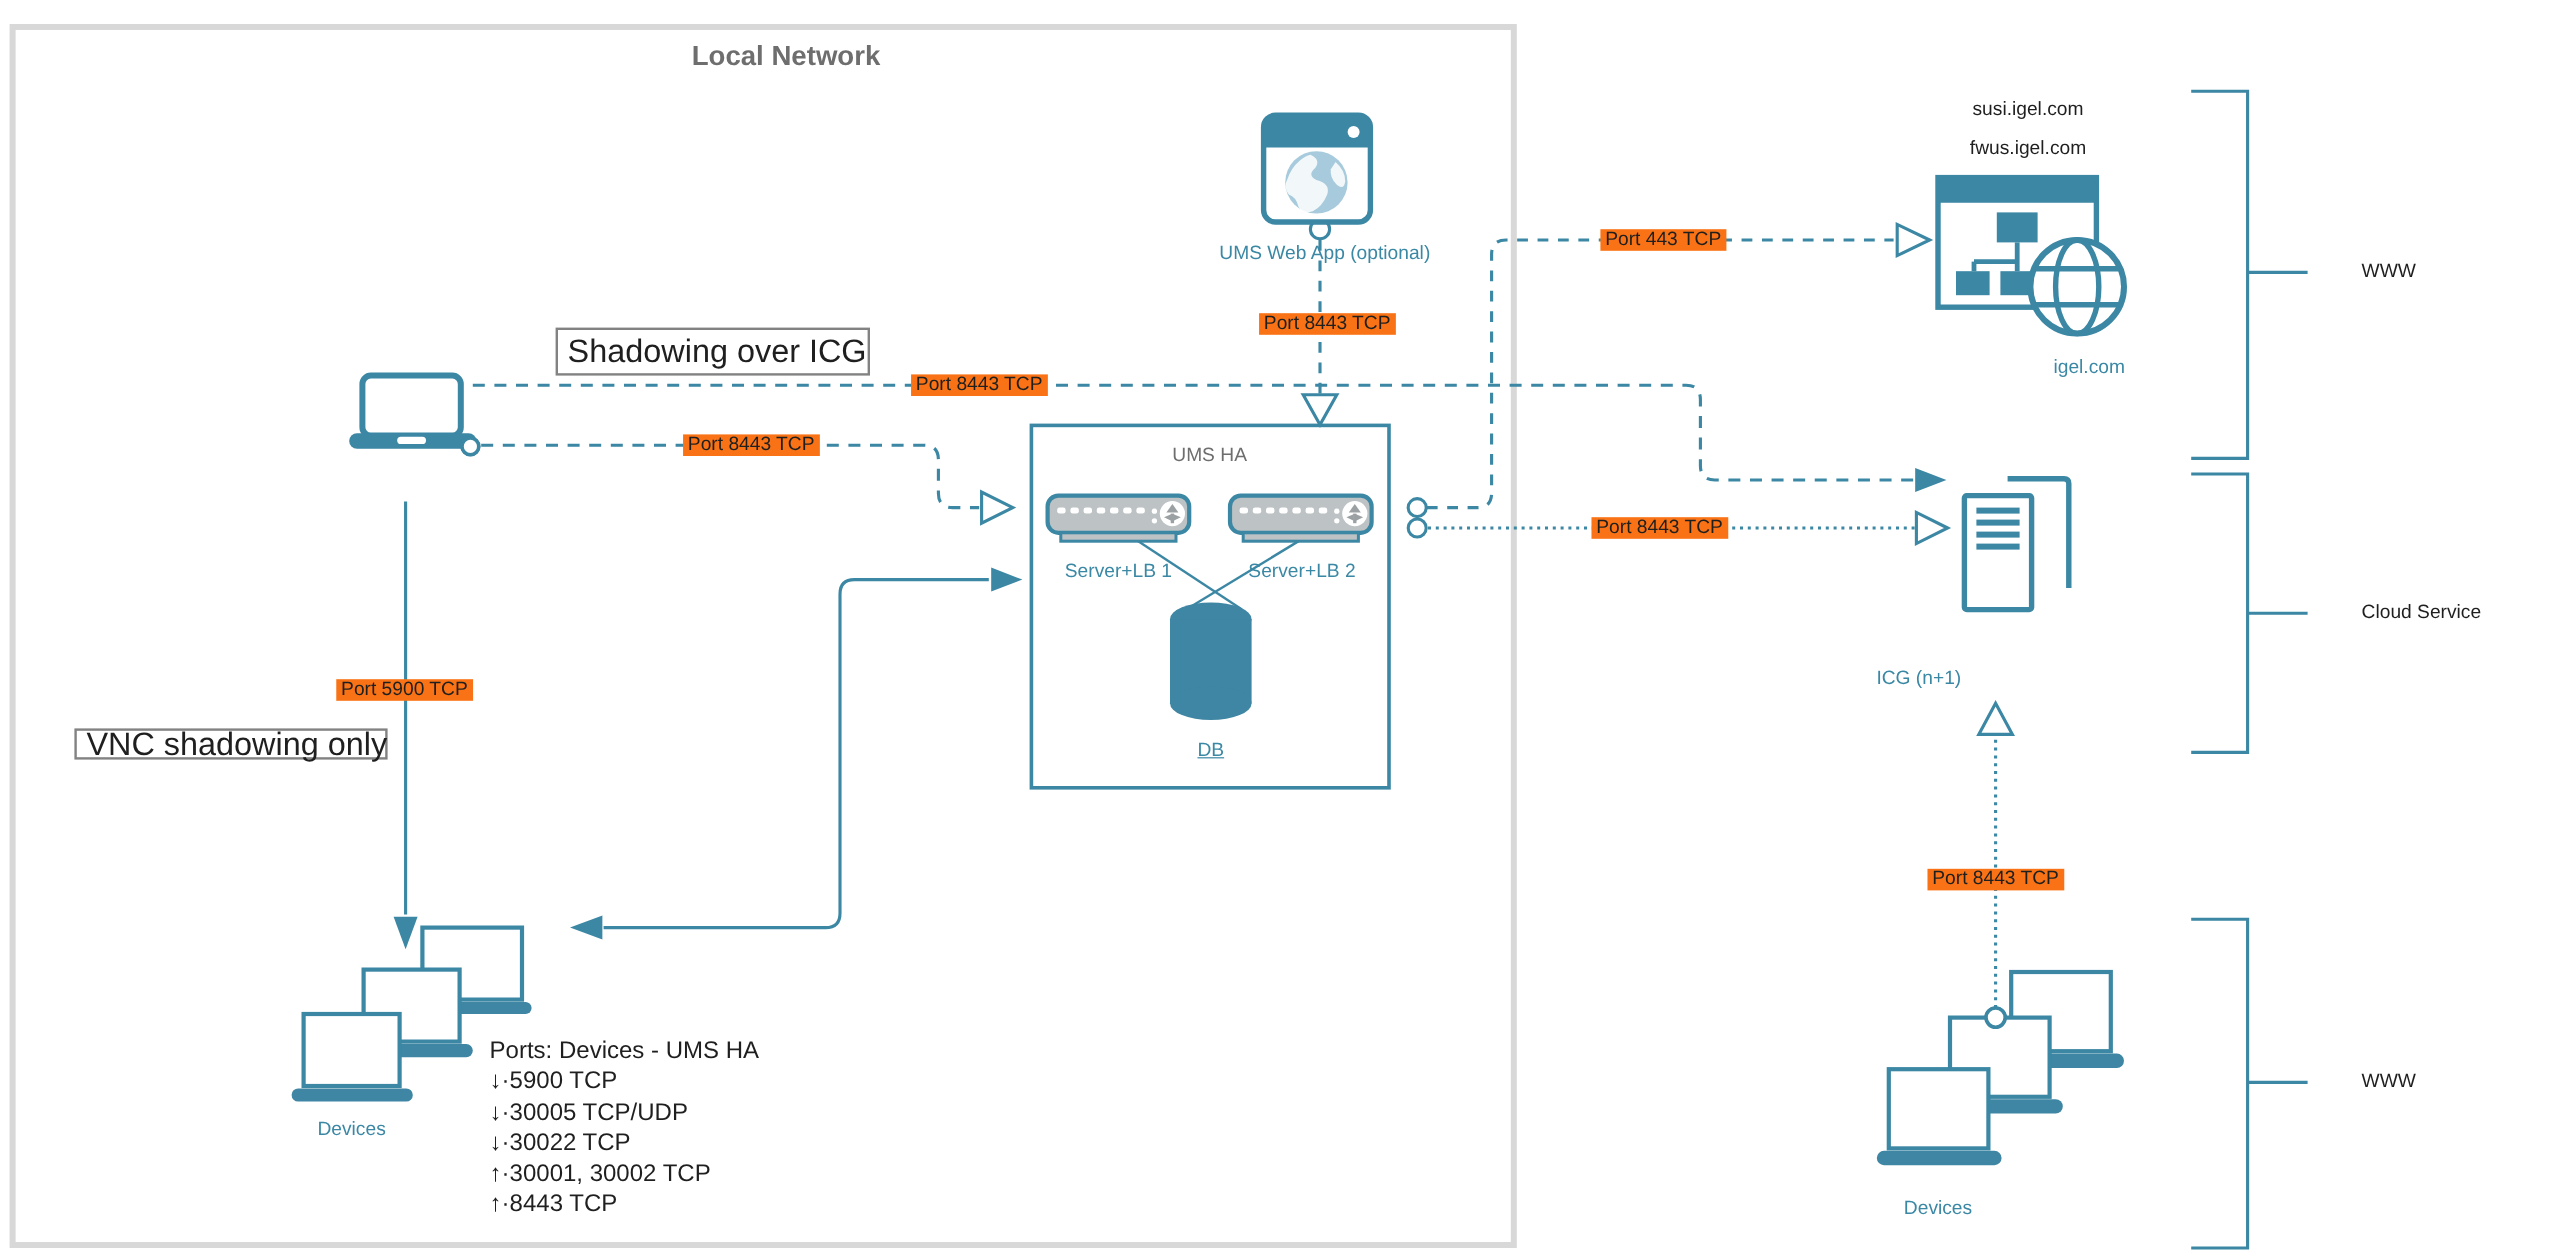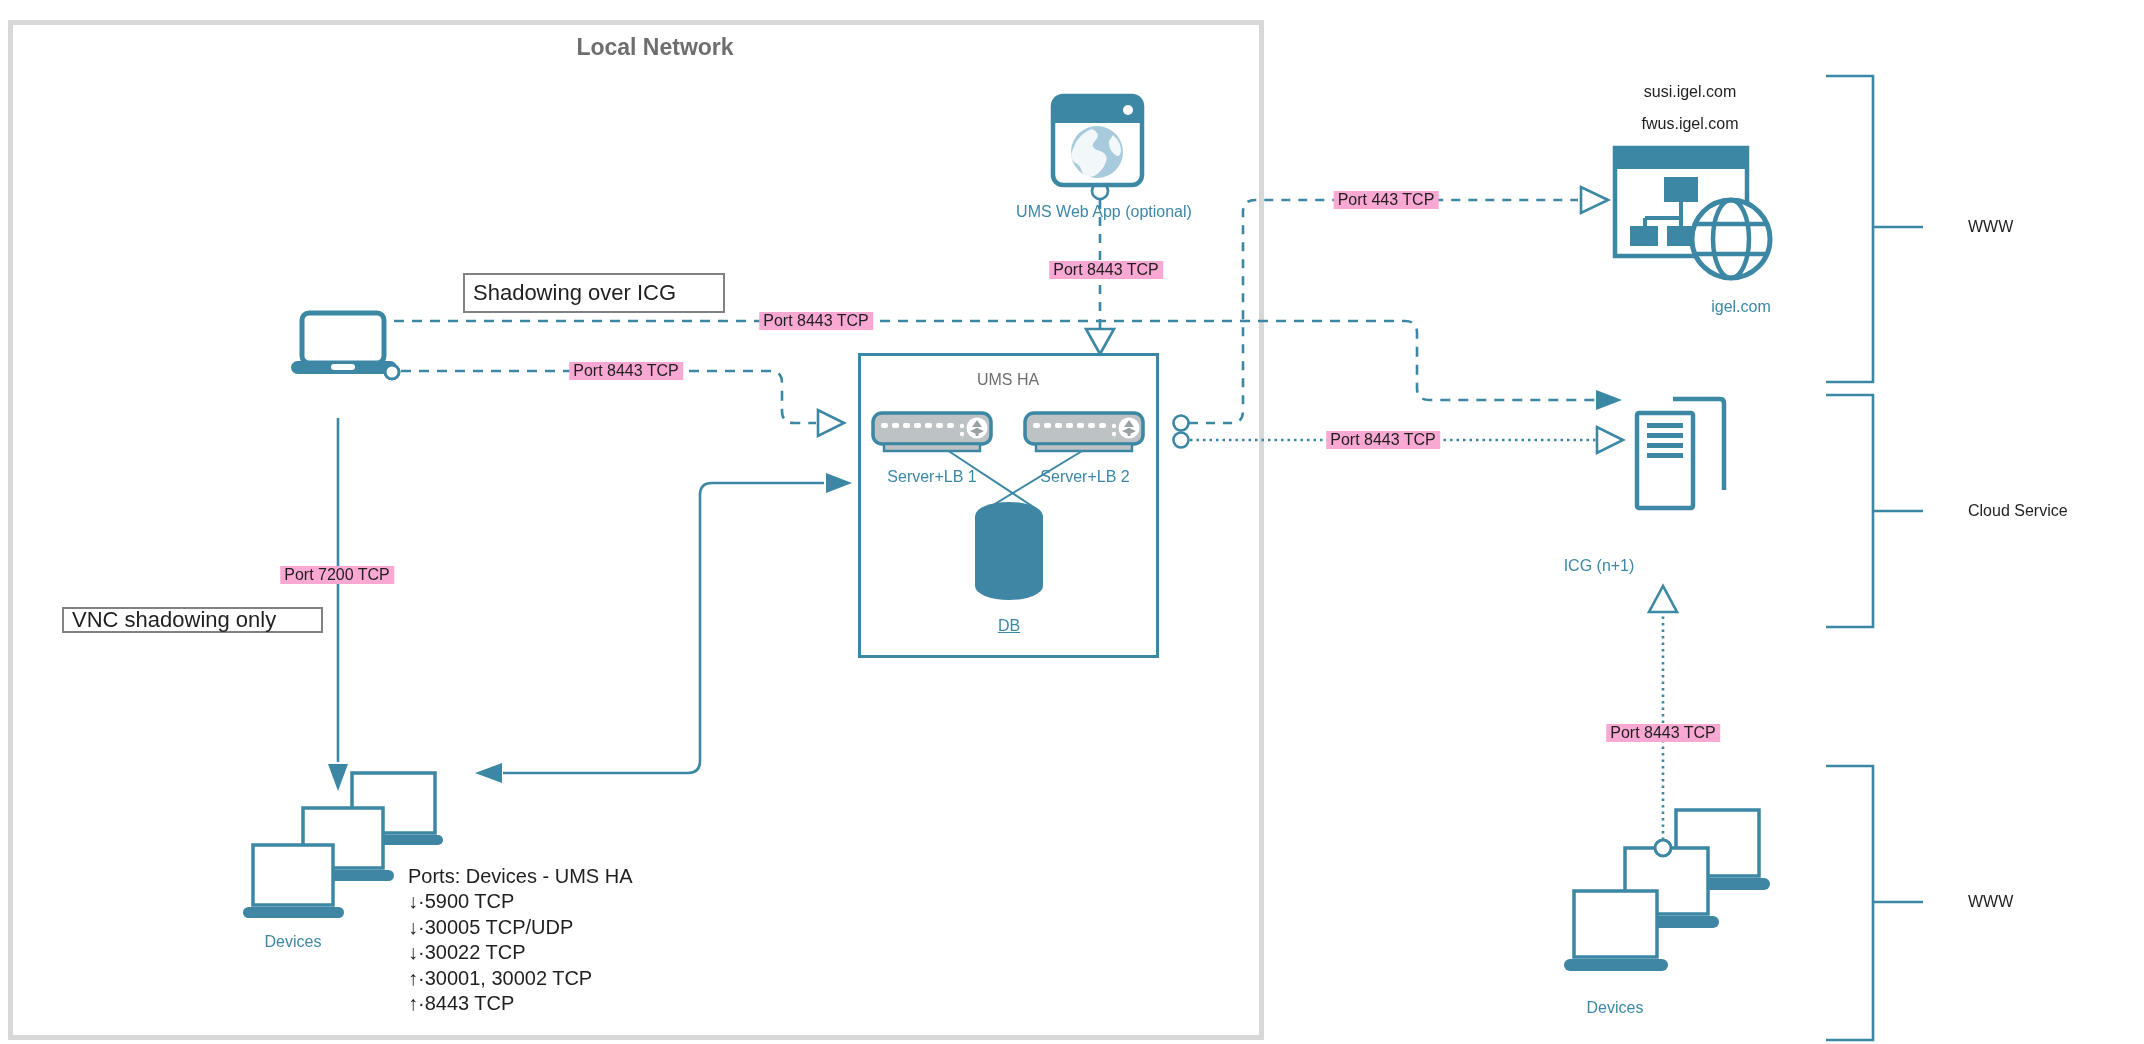--- a/index.html
+++ b/index.html
@@ -5,28 +5,28 @@
   html,body{margin:0;padding:0;background:#ffffff;}
   #stage{
     position:relative; width:2144px; height:1044px; overflow:hidden;
     font-family:"Liberation Sans", sans-serif; background:#ffffff;
   }
   .box{position:absolute; box-sizing:border-box; background:transparent;}
   #local-network-box{left:8px; top:20px; width:1256px; height:1020px; border:5px solid #D8D8D8;}
   #ums-ha-box{left:858px; top:353px; width:301px; height:305px; border:3px solid #3B87A4;}
   .callout{
     position:absolute; box-sizing:border-box; border:2px solid #828282; background:#ffffff;
-    font-size:22px; color:#1F1F1F; display:flex; align-items:center; padding-left:8px; white-space:nowrap;
+    font-size:27px; color:#1F1F1F; display:flex; align-items:center; padding-left:8px; white-space:nowrap;
   }
   svg{position:absolute; left:0; top:0;}
   .lbl{position:absolute; white-space:nowrap; font-size:16px; color:#1F1F1F; transform:translate(-50%,-50%);}
   .lbl.teal{color:#3B88A5;}
   .lbl.gray{color:#6E6E6E;text-align:center;}
   .lbl.bold{font-weight:bold; font-size:23px;}
-  .lbl.bg{background:#f9a8d4; padding:0 4px;}
+  .lbl.bg{background:#f97316; padding:0 4px;}
   .lbl.leftpin{transform:translate(0,-50%);}
   .ports{position:absolute; left:408px; top:864px; font-size:20px; color:#1F1F1F; line-height:25.4px;}
   .ports div{height:25.4px;}
 </style>
 </head>
 <body>
 
 <div id="stage">
 
   <div id="local-network-box" class="box"></div>
@@ -228,21 +228,21 @@
   <div class="lbl teal" style="left:1599px; top:550px;margin-top:16px;">ICG (n+1)</div>
 
   <div class="lbl" style="left:1690px; top:92px;">susi.igel.com</div>
   <div class="lbl" style="left:1690px; top:124px;">fwus.igel.com</div>
 
   <div class="lbl bg" style="left:816px;  top:321px;">Port 8443 TCP</div>
   <div class="lbl bg" style="left:626px;  top:371px;">Port 8443 TCP</div>
   <div class="lbl bg" style="left:1106px; top:270px;">Port 8443 TCP</div>
   <div class="lbl bg" style="left:1386px; top:200px;">Port 443 TCP</div>
   <div class="lbl bg" style="left:1383px; top:440px;">Port 8443 TCP</div>
-  <div class="lbl bg" style="left:337px;  top:575px;">Port 7200 TCP</div>
+  <div class="lbl bg" style="left:337px;  top:575px;">Port 5900 TCP</div>
   <div class="lbl bg" style="left:1663px; top:733px;">Port 8443 TCP</div>
 
   <div class="lbl leftpin" style="left:1968px; top:227px;">WWW</div>
   <div class="lbl leftpin" style="left:1968px; top:511px;">Cloud Service</div>
   <div class="lbl leftpin" style="left:1968px; top:902px;">WWW</div>
 
   <div class="ports">
     <div>Ports: Devices - UMS HA</div>
     <div>↓·5900 TCP</div>
     <div>↓·30005 TCP/UDP</div>

